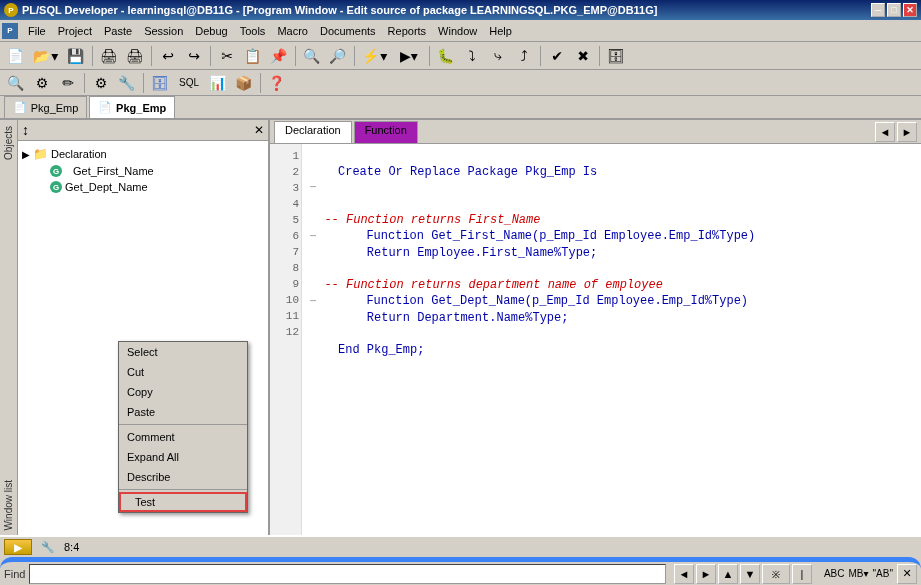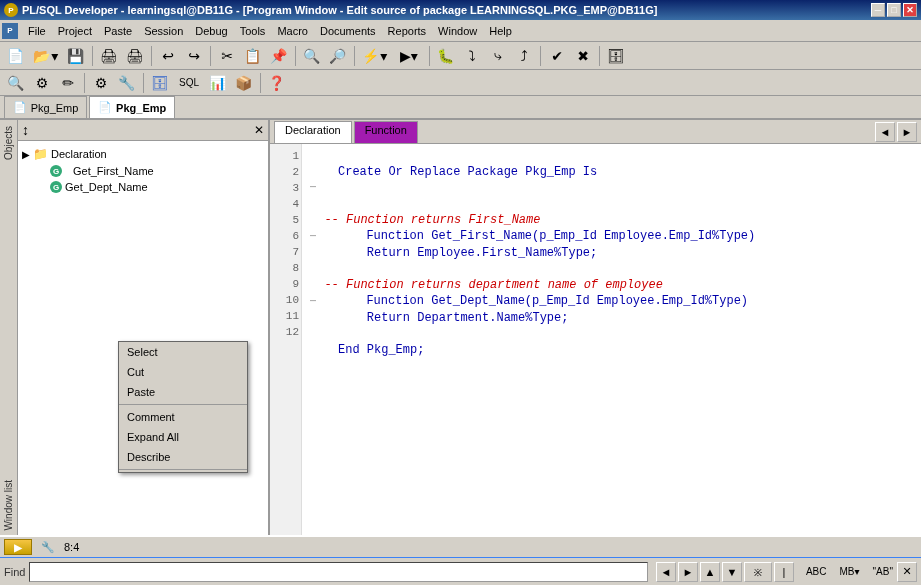--- a/index.html
+++ b/index.html
@@ -71,21 +71,21 @@
     
     
     .kw-blue { color: #0000aa; font-weight: normal; margin-left: 28px; }
     .kw-red { color: #cc0000; font-style: italic; text-align: right; }
     
     
     .status-bar { height: 22px; background: #d4d0c8; border-top: 2px solid #fff; display: flex; align-items: center; padding: 0 4px; gap: 8px; }
     .status-text { font-size: 11px; }
     
     
-    .find-bar { height: 28px; background: #d4d0c8; border-top: 1px solid #3b82f6; display: flex; align-items: center; padding: 0 4px; gap: 4px; }
+    .find-bar { height: 28px; background: #d4d0c8; border-top: 5px solid #3b82f6; display: flex; align-items: center; padding: 0 4px; gap: 4px; border-radius: 12px; }
     .find-label { font-size: 11px; color: #333; }
     .find-input { flex: 1; height: 20px; border: 1px inset #999; background: white; padding: 0 4px; font-size: 11px; }
     .find-btn { width: 20px; height: 20px; background: #d4d0c8; border: 1px outset #fff; display: flex; align-items: center; justify-content: center; cursor: pointer; font-size: 11px; }
   </style>
 </head>
 <body>
 
 <div class="title-bar">
   <div class="title-bar-text">
     <div style="width:14px;height:14px;background:#c8a000;border-radius:50%;display:inline-flex;align-items:center;justify-content:center;font-size:8px;color:white;font-weight:bold;">P</div>
@@ -210,26 +210,28 @@
           <div class="tree-item">
             <span class="indent"></span>
             <span class="expand"> </span>
             <span class="func-icon">G</span>
             <span style="margin-left:3px;">Get_Dept_Name</span>
           </div>
 
           <div class="context-menu">
             <div class="context-item">Select</div>
             <div class="context-item">Cut</div>
+            <div class="context-item">Copy</div>
             <div class="context-item">Paste</div>
             <div class="context-sep"></div>
             <div class="context-item">Comment</div>
             <div class="context-item">Expand All</div>
             <div class="context-item">Describe</div>
             <div class="context-sep"></div>
+            <div class="context-item highlighted">Test</div>
           </div>
         </div>
       </div>
     </div>
   </div>
 
   <div class="editor-area">
 
     <div class="editor-tabs">
       <div class="editor-tab-group">
@@ -287,21 +289,21 @@
   <span class="find-label">Find</span>
   <input class="find-input" type="text" value="" style="">
   <div style="display:flex;gap:2px;margin-left:4px;">
     <div class="find-btn">◄</div>
     <div class="find-btn">►</div>
     <div class="find-btn">▲</div>
     <div class="find-btn">▼</div>
     <div class="find-btn" style="width:28px;font-size:10px;">※</div>
     <div class="find-btn">|</div>
   </div>
-  <div style="display:flex;align-items:center;gap:13px;margin-left:8px;">
+  <div style="display:flex;align-items:center;gap:4px;margin-left:8px;">
     <span style="font-size:10px;">ABC</span>
     <span style="font-size:10px;">MB▾</span>
     <span style="font-size:10px;">"AB"</span>
   </div>
   <div style="margin-left:auto;display:flex;align-items:center;gap:4px;">
     <div class="find-btn">✕</div>
   </div>
 </div>
 
 </body></html>

